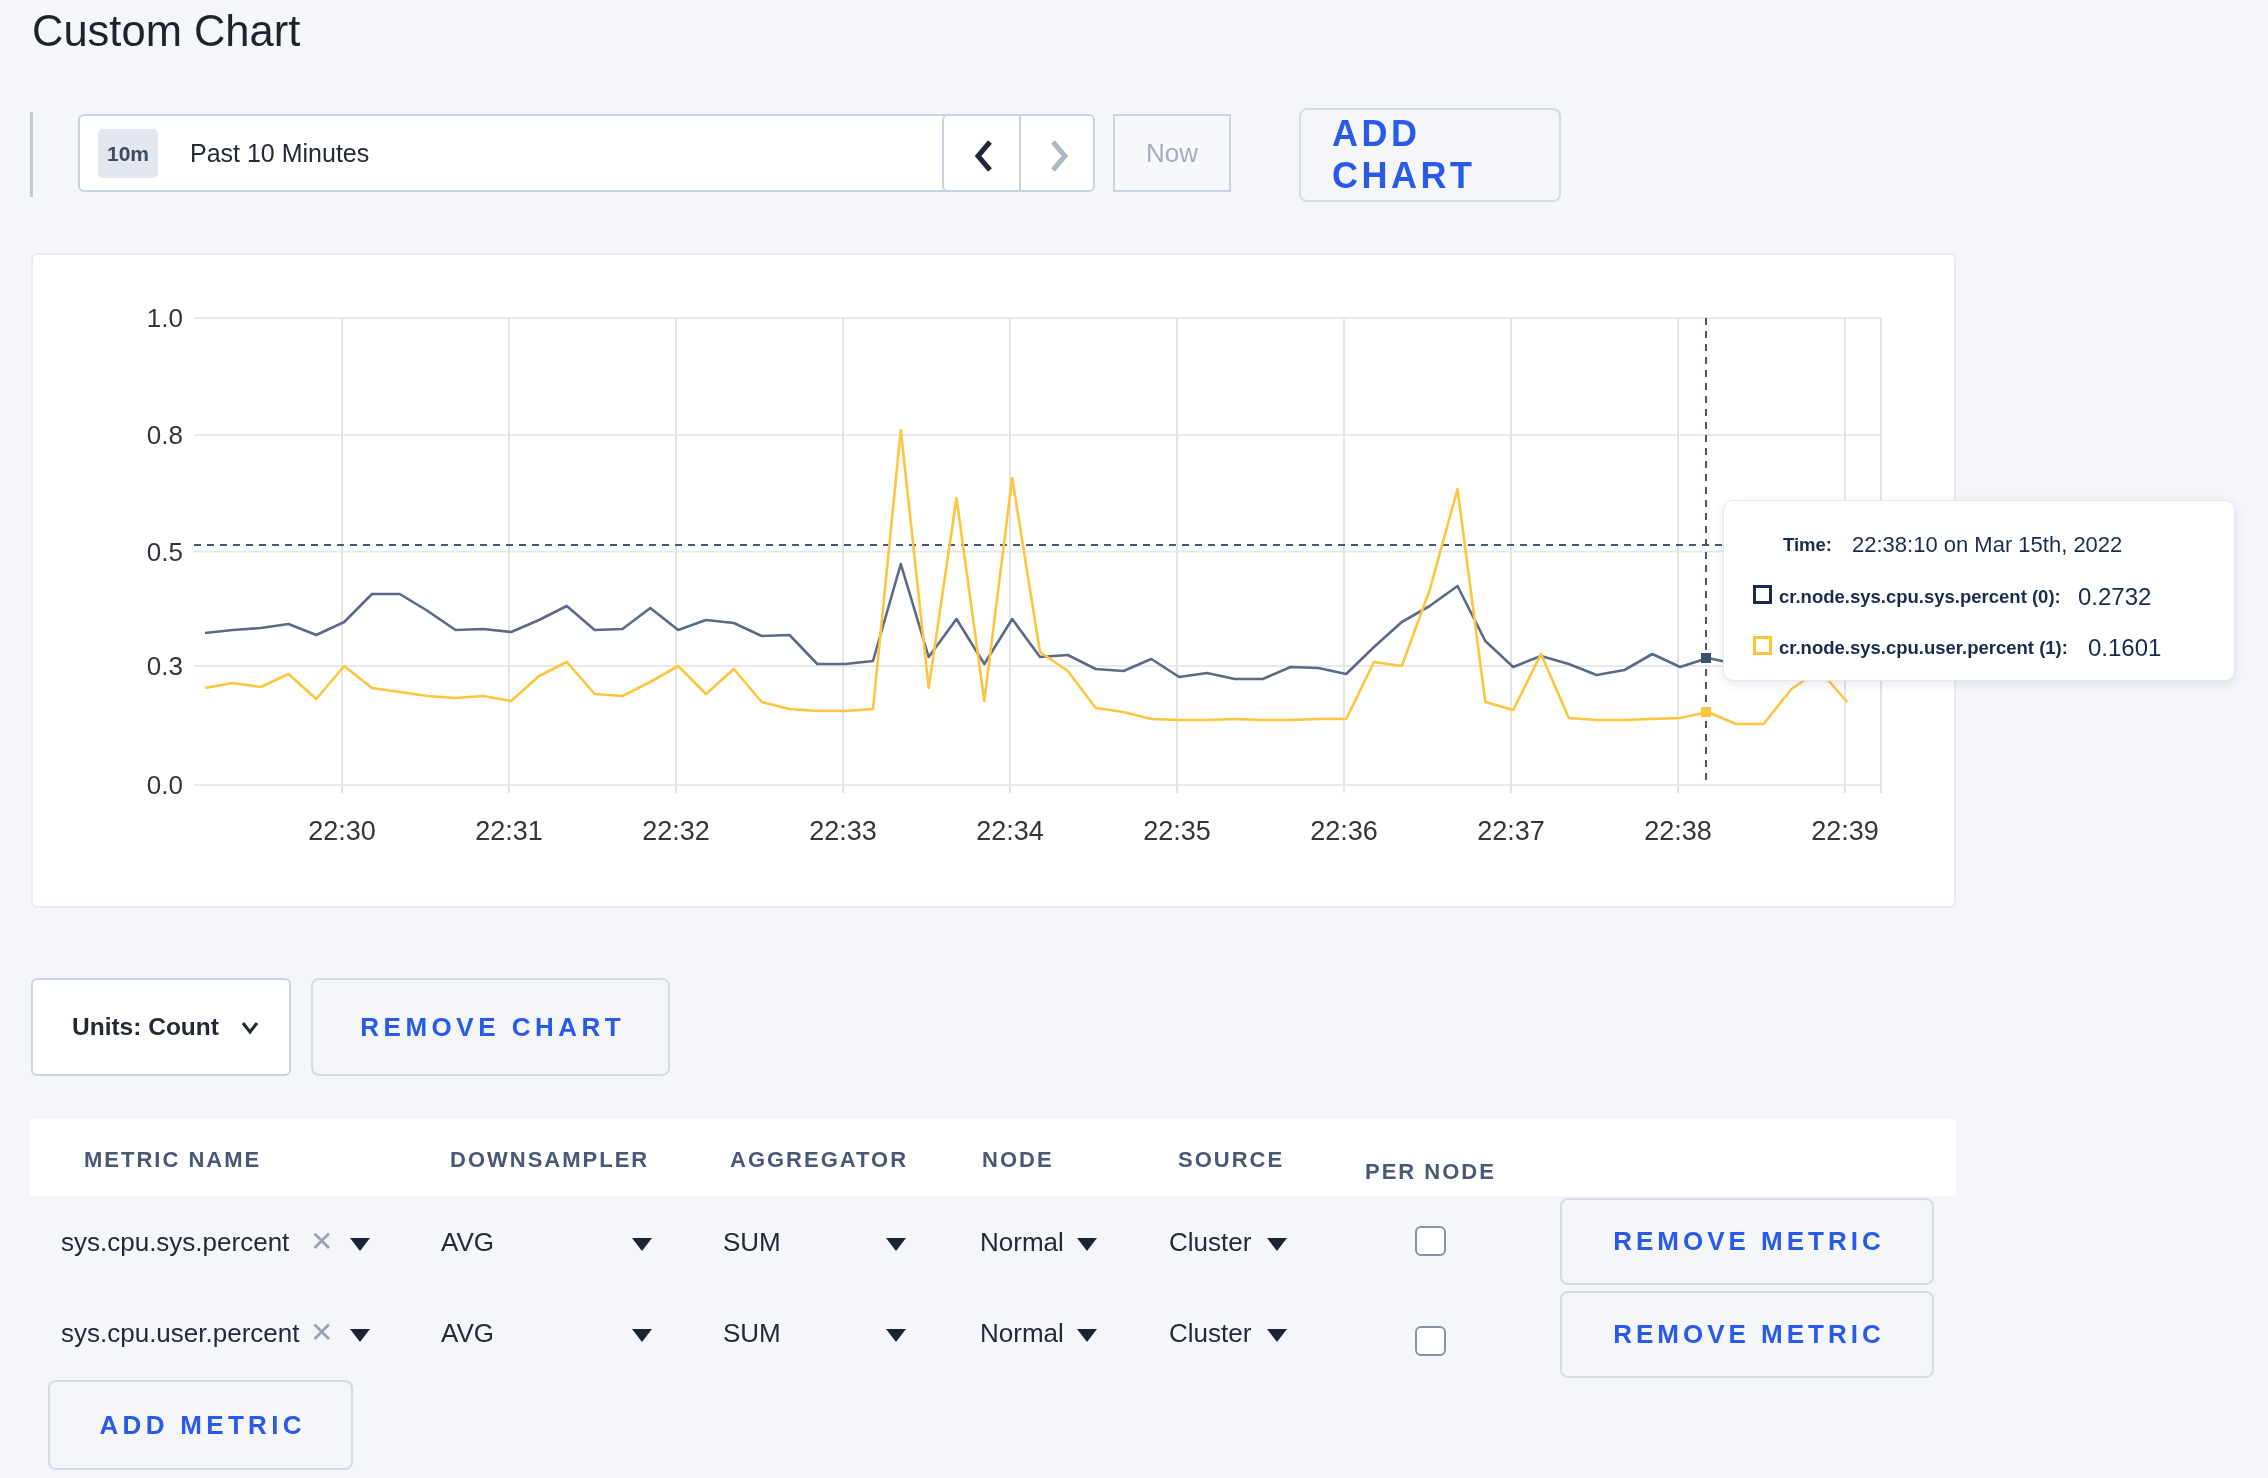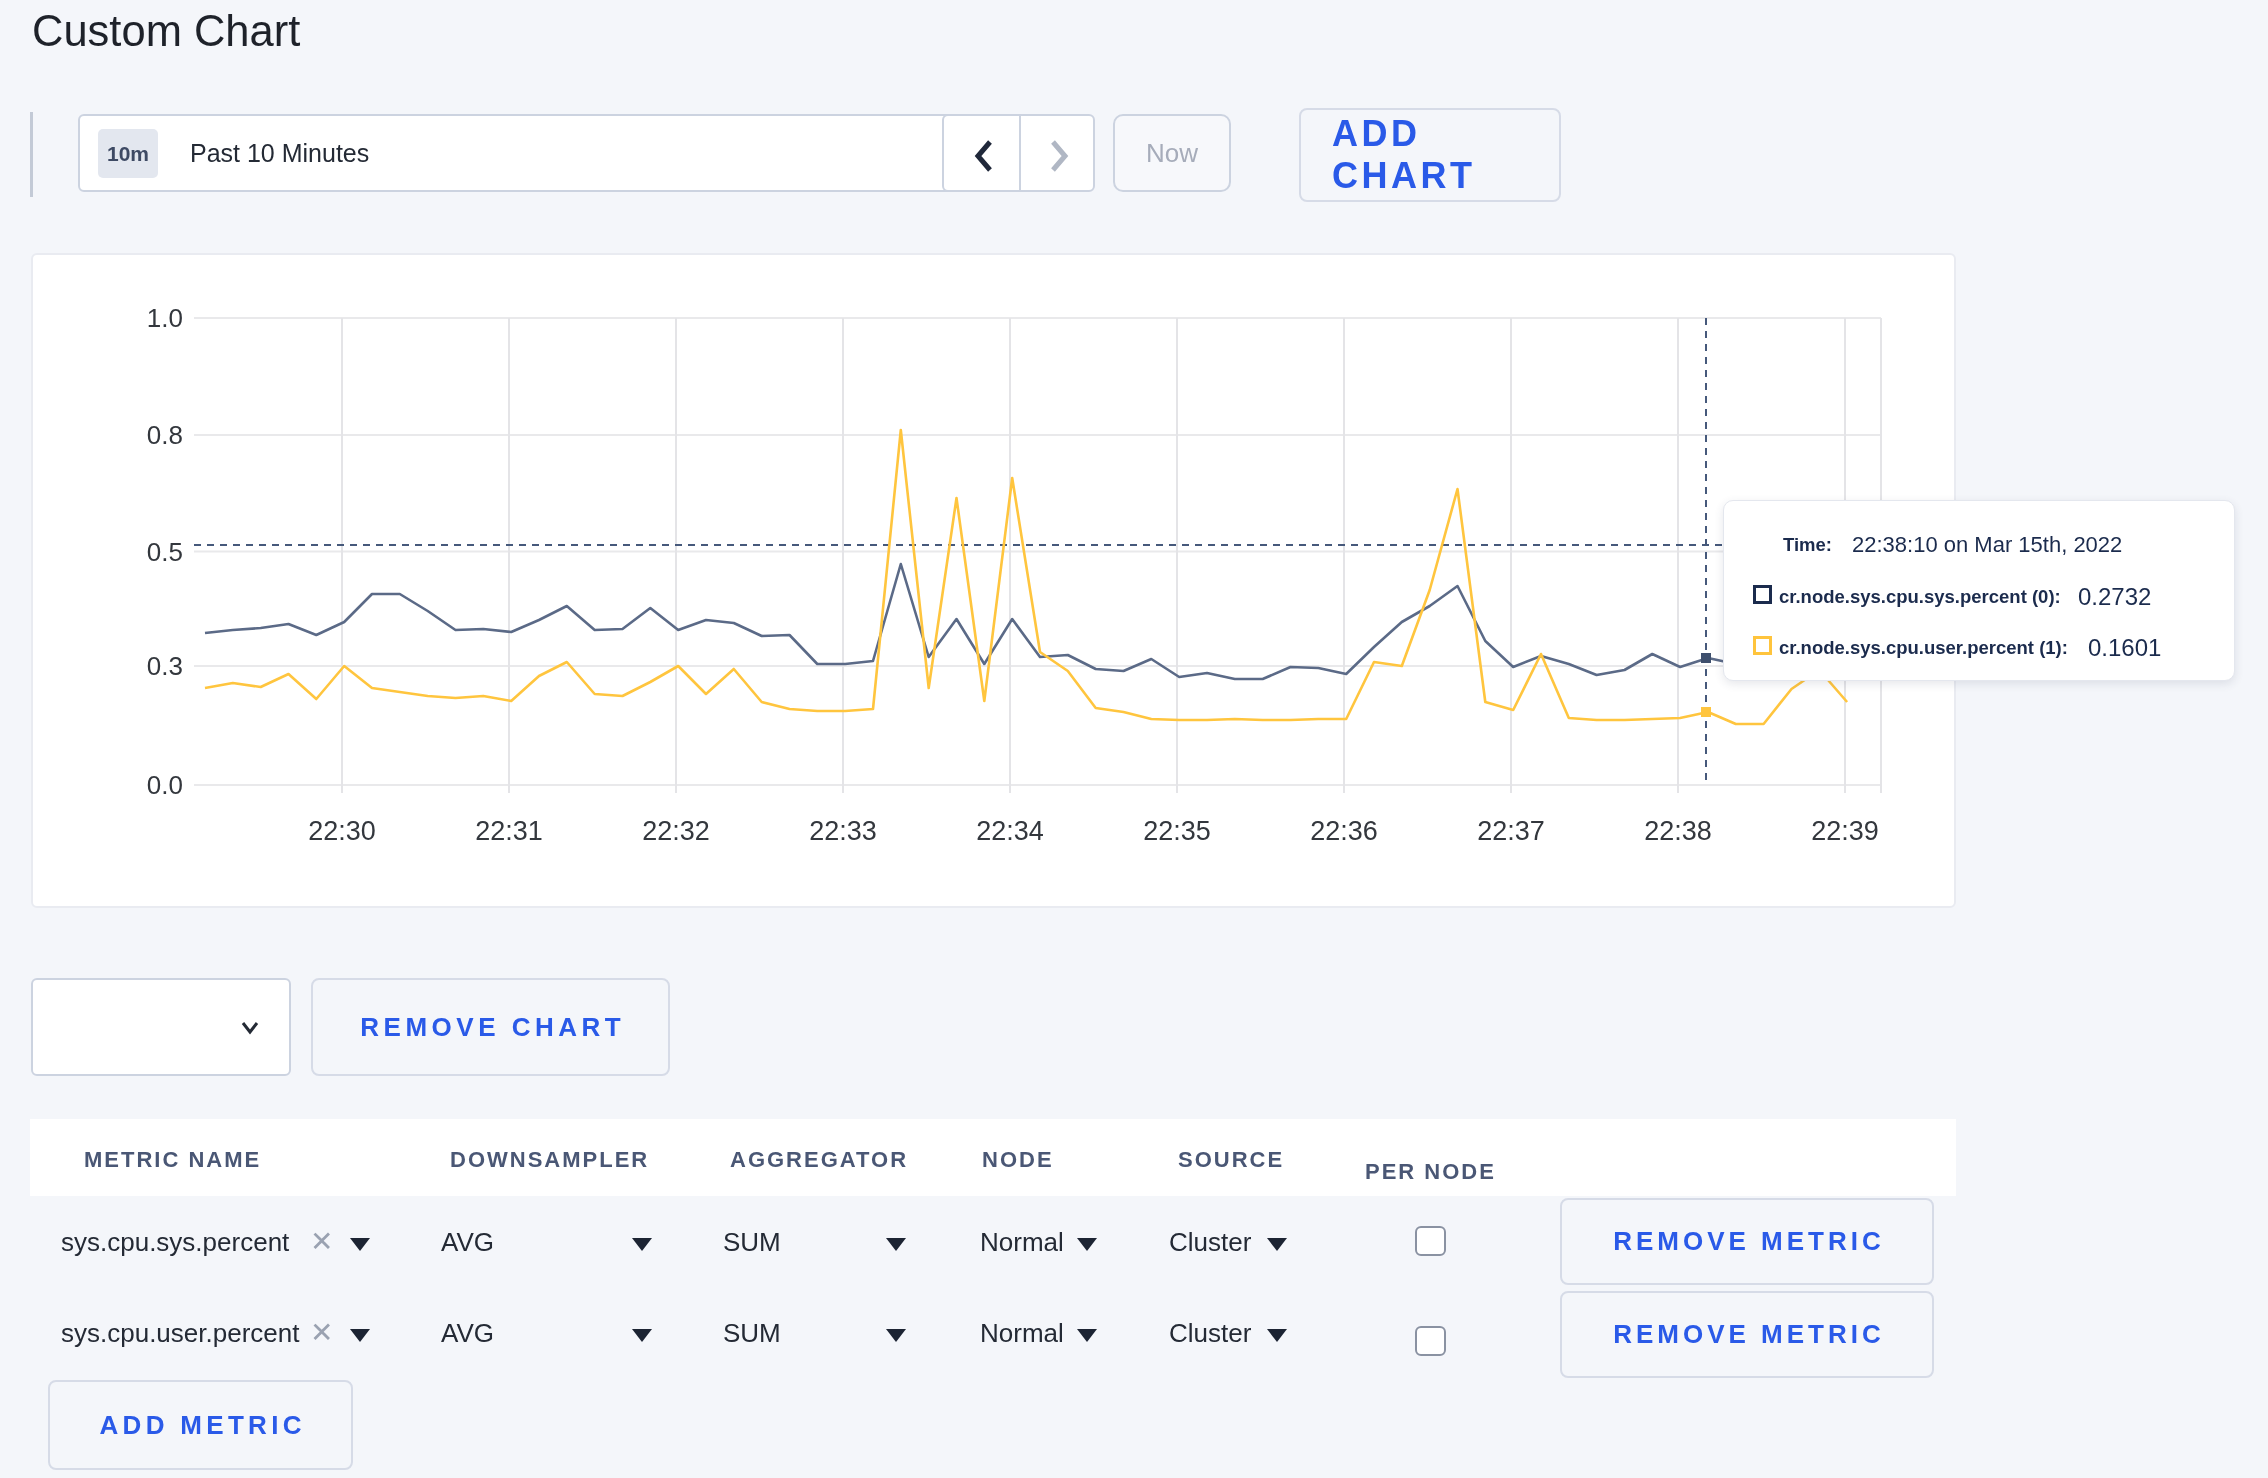--- a/index.html
+++ b/index.html
@@ -26,21 +26,21 @@
 </div>
 <div class="whitebox" style="left:942px; top:114px; width:153px; height:78px;">
   <div class="abs" style="left:75px; top:0; width:2px; height:74px; background:#ccd3e0;"></div>
   <svg class="abs" style="left:27px; top:22px;" width="24" height="36" viewBox="0 0 24 36">
       <path d="M19 4 L7 18 L19 32" fill="none" stroke="#20283a" stroke-width="5"></path>
     </svg>
   <svg class="abs" style="left:104px; top:22px;" width="24" height="36" viewBox="0 0 24 36">
       <path d="M5 4 L17 18 L5 32" fill="none" stroke="#b0b7c4" stroke-width="5"></path>
     </svg>
 </div>
-<div class="abs" style="left:1113px; top:114px; width:118px; height:78px; border:2px solid #ccd3e0; border-radius:10px; background:#f7f8fb; text-align:center; line-height:74px; font-size:26px; color:#a6acba;">Now</div>
+<div class="abs" style="left:1113px; top:114px; width:118px; height:78px; border:2px solid #ccd3e0; border-radius:0; background:#f7f8fb; text-align:center; line-height:74px; font-size:26px; color:#a6acba;">Now</div>
 <div class="btn" style="left:1299px; top:108px; width:262px; height:94px; font-size:36px; letter-spacing:3.5px;">
     <span style="margin-left:31px;">ADD CHART</span>
   </div>
 
 <div class="abs" style="left:31px; top:253px; width:1925px; height:655px; background:#fff; border:2px solid #e9ebf1; border-radius:6px;">
 <svg width="1921" height="651" viewBox="0 0 1921 651" font-family="Liberation Sans, sans-serif">
 <line x1="161" y1="63" x2="1848" y2="63" stroke="#e9e9eb" stroke-width="2"></line>
 <line x1="161" y1="180" x2="1848" y2="180" stroke="#e9e9eb" stroke-width="2"></line>
 <line x1="161" y1="296.5" x2="1848" y2="296.5" stroke="#e9e9eb" stroke-width="2"></line>
 <line x1="161" y1="411" x2="1848" y2="411" stroke="#e9e9eb" stroke-width="2"></line>
@@ -85,20 +85,21 @@
   <div class="abs" style="left:128px; top:31px; font-size:22px;">22:38:10 on Mar 15th, 2022</div>
   <div class="abs" style="left:29px; top:84px; width:19px; height:19px; border:3.5px solid #1b2b4d;"></div>
   <div class="abs" style="left:55px; top:85px; font-weight:bold;">cr.node.sys.cpu.sys.percent (0):</div>
   <div class="abs" style="left:354px; top:82px; font-size:24px;">0.2732</div>
   <div class="abs" style="left:29px; top:135px; width:19px; height:19px; border:3.5px solid #ffc43c;"></div>
   <div class="abs" style="left:55px; top:136px; font-weight:bold;">cr.node.sys.cpu.user.percent (1):</div>
   <div class="abs" style="left:364px; top:133px; font-size:24px;">0.1601</div>
 </div>
 
 <div class="whitebox" style="left:31px; top:978px; width:260px; height:98px;">
+  <div class="abs" style="left:39px; top:0; height:94px; line-height:94px; font-size:24.5px; font-weight:bold; color:#242a35;">Units: Count</div>
   <svg class="abs" style="right:26px; top:37px;" width="26" height="22" viewBox="0 0 26 22">
       <path d="M6 6 L13 15 L20 6" fill="none" stroke="#242a35" stroke-width="3"></path>
     </svg>
 </div>
 <div class="btn" style="left:311px; top:978px; width:359px; height:98px; font-size:26px; letter-spacing:4.5px;">
     <span style="margin-left:4.5px;">REMOVE CHART</span>
   </div>
 
 <div class="abs" style="left:30px; top:1119px; width:1926px; height:77px; background:#fff;">
   <div class="hdr" style="left:54px; top:28px;">METRIC NAME</div>

